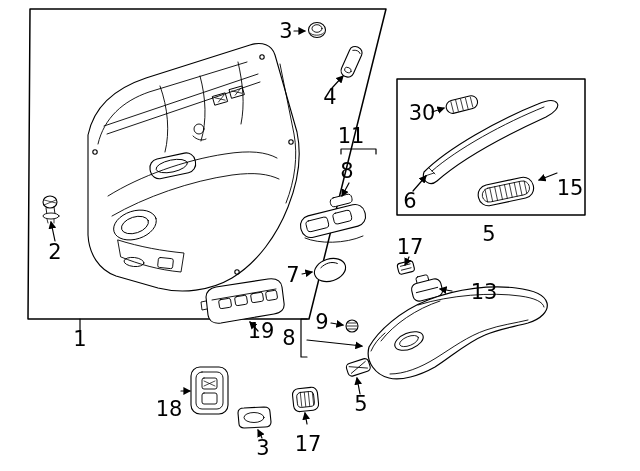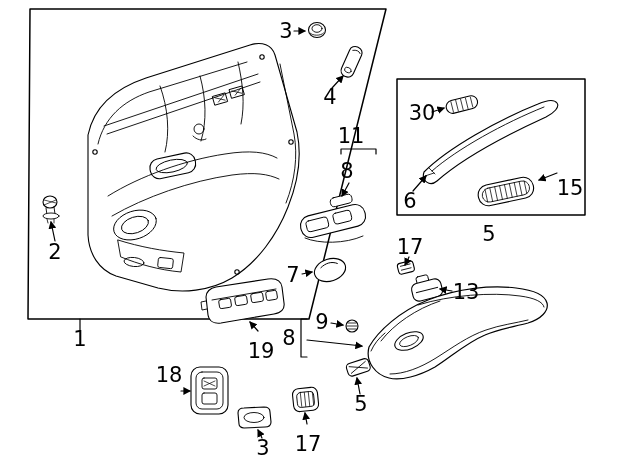--- a/index.html
+++ b/index.html
@@ -226,22 +226,22 @@
   <div class="callout" style="left:286px; top:31px">3</div>
   <div class="callout" style="left:330px; top:97px">4</div>
   <div class="callout" style="left:489px; top:234px">5</div>
   <div class="callout" style="left:410px; top:201px">6</div>
   <div class="callout" style="left:293px; top:275px">7</div>
   <div class="callout" style="left:289px; top:338px">8</div>
   <div class="callout" style="left:322px; top:322px">9</div>
   <div class="callout" style="left:361px; top:404px">5</div>
   <div class="callout" style="left:351px; top:136px">11</div>
   <div class="callout" style="left:347px; top:171px">8</div>
-  <div class="callout" style="left:466px; top:292px">13</div>
+  <div class="callout" style="left:484px; top:292px">13</div>
   <div class="callout" style="left:410px; top:247px">17</div>
   <div class="callout" style="left:570px; top:188px">15</div>
   <div class="callout" style="left:263px; top:448px">3</div>
   <div class="callout" style="left:308px; top:444px">17</div>
-  <div class="callout" style="left:169px; top:375px">18</div>
-  <div class="callout" style="left:261px; top:351px">19</div>
+  <div class="callout" style="left:169px; top:409px">18</div>
+  <div class="callout" style="left:261px; top:331px">19</div>
   <div class="callout" style="left:422px; top:113px">30</div>
 
 </div>
 
 </body></html>

